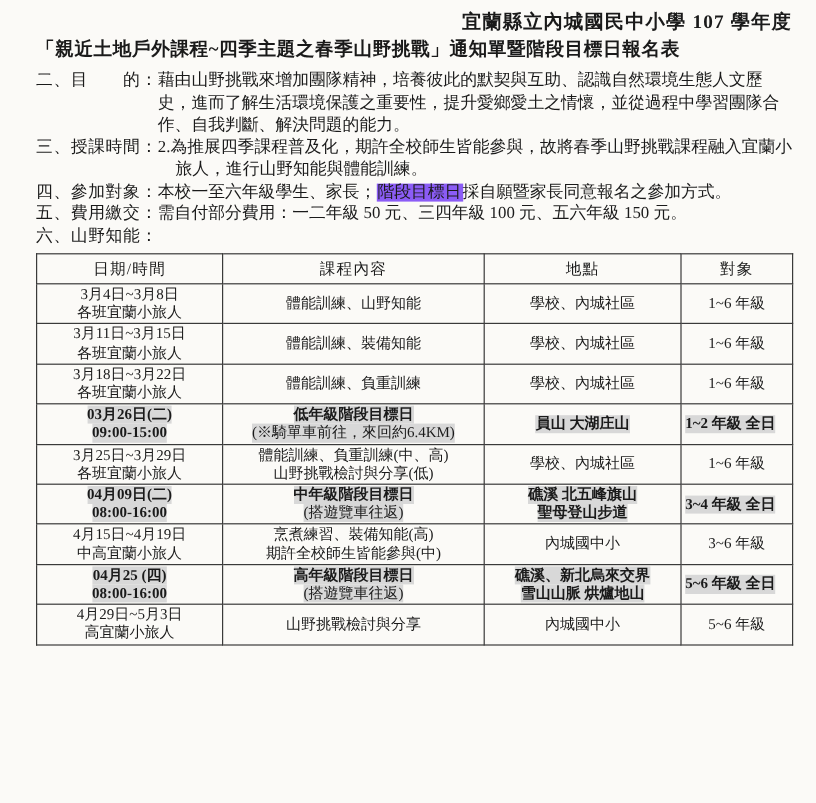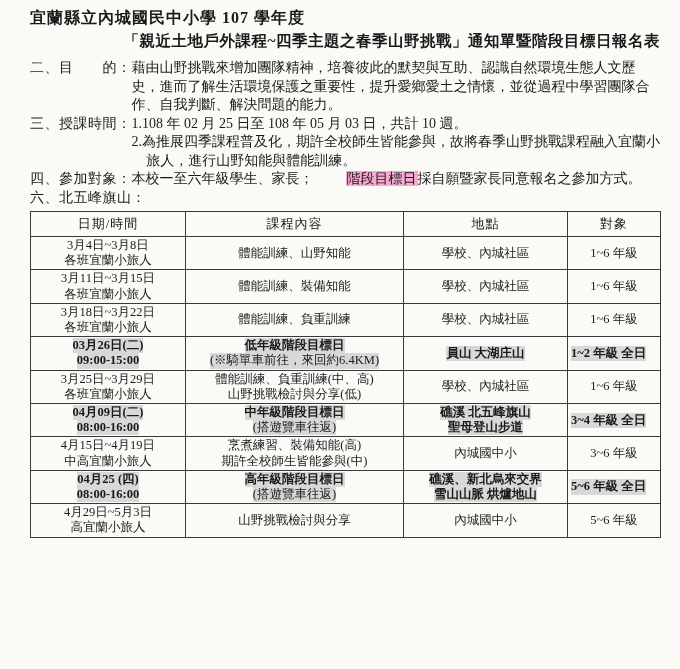--- a/index.html
+++ b/index.html
@@ -6,33 +6,33 @@
     margin: 0; padding: 0;
     width: 680px; height: 669px;
     overflow: hidden;
     background: #fbfaf7;
     color: #1a1a1a;
     font-family: "Liberation Serif", "DejaVu Serif", serif;
   }
   .page { padding: 7px 20px 0 30px; }
 
   .title {
-    text-align: left; font-size: 16px; font-weight: bold;
+    text-align: right; font-size: 16px; font-weight: bold;
     margin: 1px 0 2px 0; letter-spacing: 1px;
   }
   .subtitle {
-    text-align: right; font-size: 15.5px; font-weight: bold;
+    text-align: left; font-size: 15.5px; font-weight: bold;
     margin: 2px 0 7px 0; letter-spacing: 0.5px;
   }
 
   .sec { display: flex; font-size: 14px; line-height: 18.5px; }
   .sec-label { white-space: nowrap; letter-spacing: 0.5px; }
   .sec-body { flex: 1; }
   .itm { padding-left: 1.05em; text-indent: -1.05em; }
-  .hl-inline { background: #f9a8d4; padding: 0 1px; margin-left: 32px; }
+  .hl-inline { background: #8b5cf6; padding: 0 1px; }
 
   .course-table {
     border-collapse: collapse;
     table-layout: fixed;
     width: 630px;
     margin-top: 4px;
     font-size: 12.5px;
   }
   .course-table th, .course-table td {
     border: 1.6px solid #3a3a3a;
@@ -64,33 +64,36 @@
 
 
   <div class="sec">
     <span class="sec-label">二、目　　的：</span>
     <span class="sec-body">藉由山野挑戰來增加團隊精神，培養彼此的默契與互助、認識自然環境生態人文歷史，進而了解生活環境保護之重要性，提升愛鄉愛土之情懷，並從過程中學習團隊合作、自我判斷、解決問題的能力。</span>
   </div>
 
   <div class="sec">
     <span class="sec-label">三、授課時間：</span>
     <span class="sec-body">
-      <span class="itm" style="display:block">1.108 年 02 月 25 日至 108 年 05 月 03 日，共計 10 週。</span>
       <span class="itm" style="display:block">2.為推展四季課程普及化，期許全校師生皆能參與，故將春季山野挑戰課程融入宜蘭小旅人，進行山野知能與體能訓練。</span>
     </span>
   </div>
 
   <div class="sec">
     <span class="sec-label">四、參加對象：</span>
     <span class="sec-body"><span>本校一至六年級學生、家長；</span><span class="hl-inline">階段目標日</span><span>採自願暨家長同意報名之參加方式。</span></span>
   </div>
 
-
-  <div class="sec">
-    <span class="sec-label">六、北五峰旗山：</span>
+  <div class="sec">
+    <span class="sec-label">五、費用繳交：</span>
+    <span class="sec-body">需自付部分費用：一二年級 50 元、三四年級 100 元、五六年級 150 元。</span>
+  </div>
+
+  <div class="sec">
+    <span class="sec-label">六、山野知能：</span>
   </div>
 
   <table class="course-table">
     <colgroup>
         <col style="width:155px">
         <col style="width:218px">
         <col style="width:164px">
         <col style="width:93px">
       </colgroup>
     <tbody>

